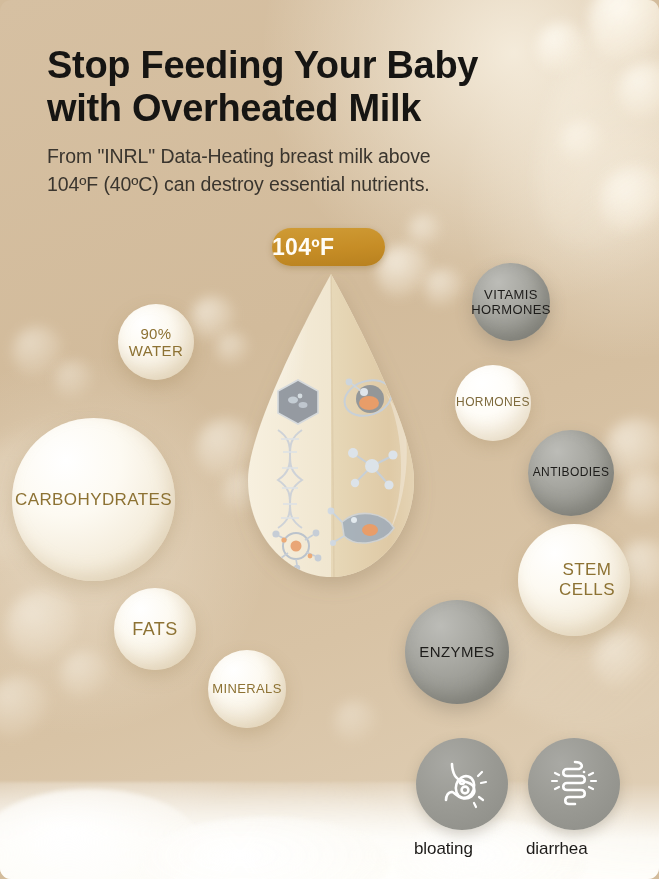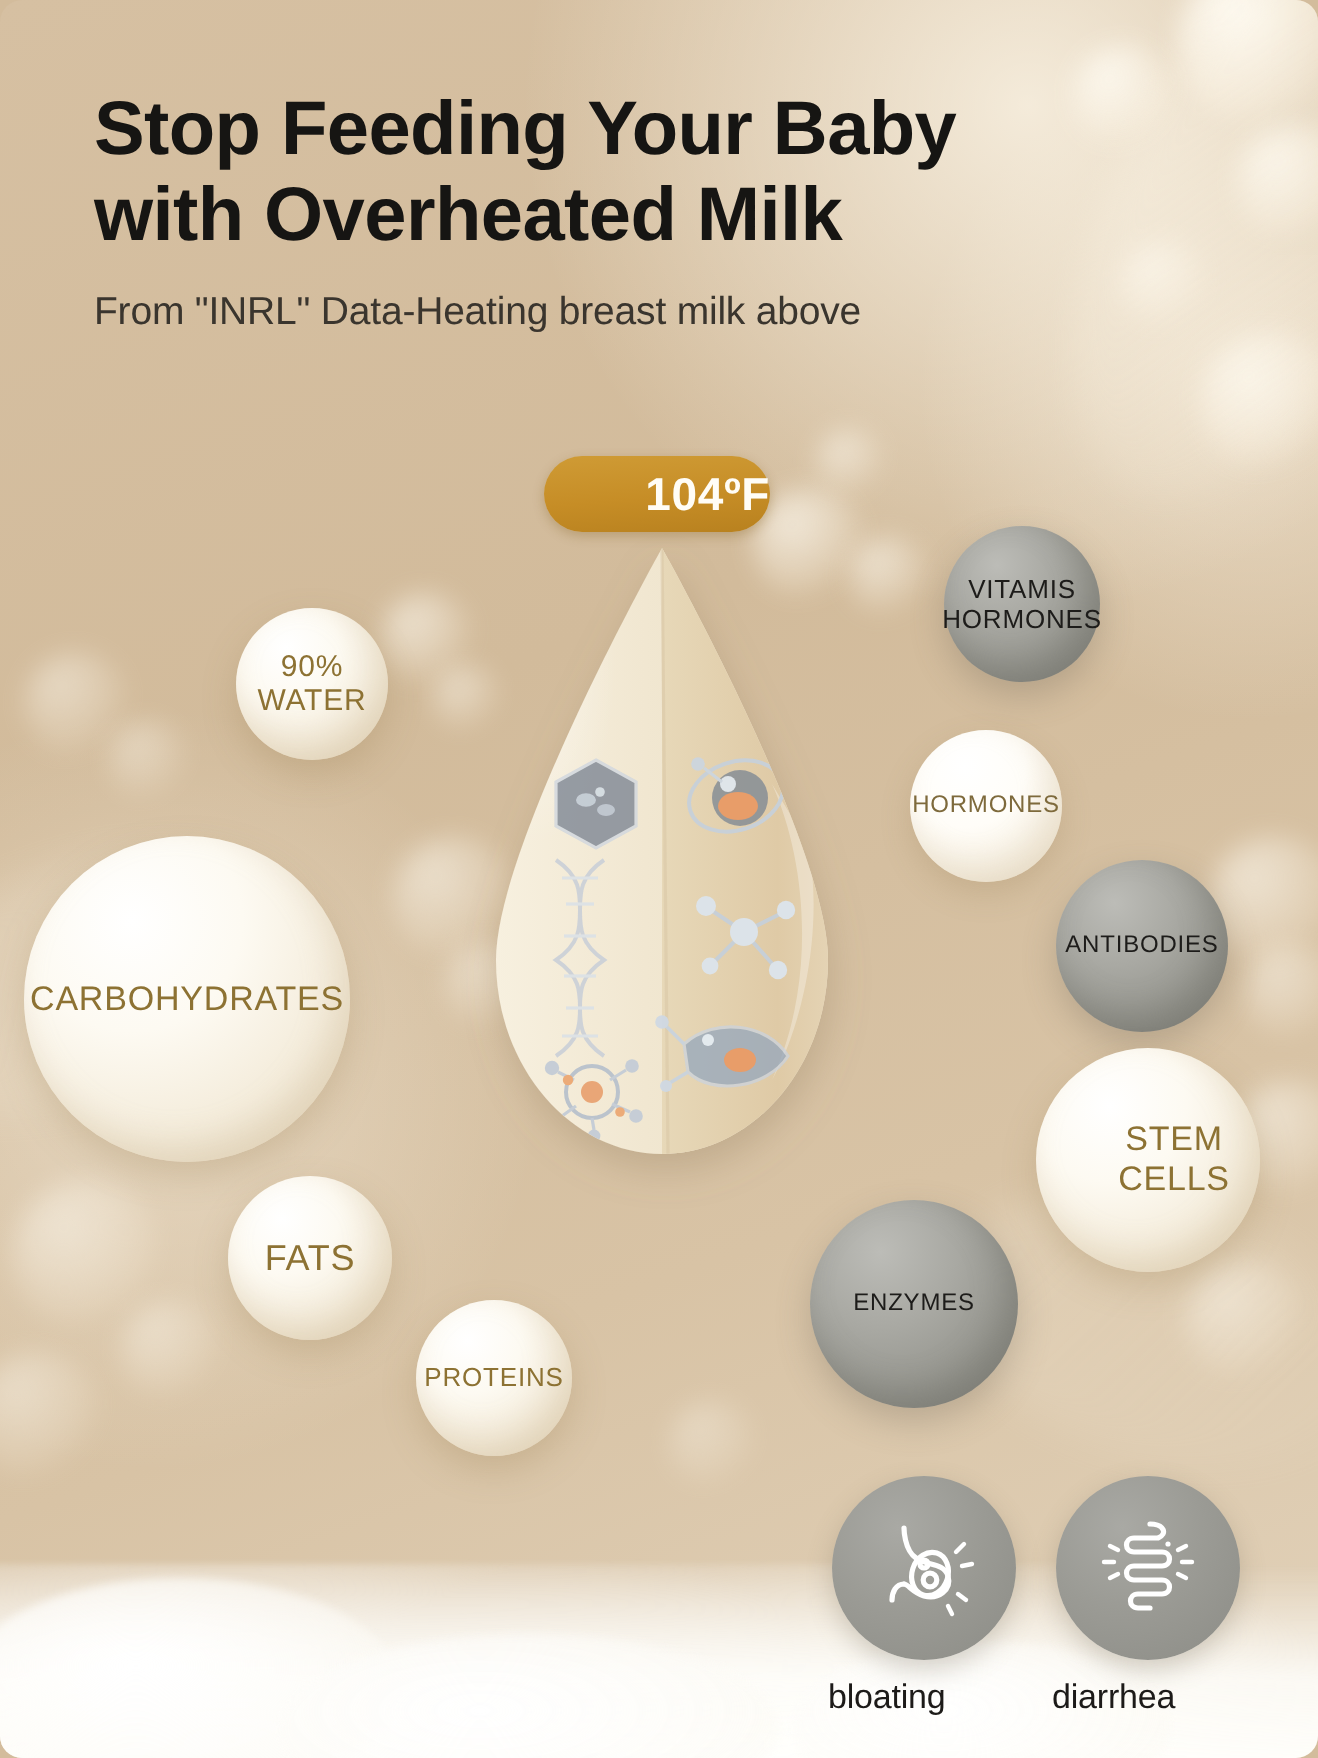--- a/index.html
+++ b/index.html
@@ -61,21 +61,21 @@
     color:#3a352e; font-weight:400; letter-spacing:-.1px;
   }
   p.subtitle span { display:block; }
 
   
   .temp-badge {
     position:absolute; left:272px; top:228px; z-index:9;
     width:113px; height:38px; border-radius:19px;
     background:linear-gradient(176deg,#cf9b35 0%, #c68d26 55%, #b8811f 100%);
     box-shadow:0 2px 6px rgba(120,82,14,.28);
-    display:flex; align-items:center; justify-content:flex-end;
+    display:flex; align-items:center; justify-content:flex-start;
     color:#fffdf6; font-size:23px; font-weight:bold; letter-spacing:.3px;
   }
 
   
   .droplet {
     position:absolute; left:236px; top:272px; z-index:5;
     width:190px; height:310px;
   }
   .droplet svg { width:100%; height:100%; overflow:visible; display:block; }
 
@@ -156,20 +156,21 @@
     <div class="strand" style="left:470px;top:600px;width:220px;height:130px;transform:rotate(16deg);opacity:.30;"></div>
   </div>
 
   <div class="head-wrap">
     <h1 class="title">
       <span>Stop Feeding Your Baby</span>
       <span>with Overheated Milk</span>
     </h1>
     <p class="subtitle">
       <span>From "INRL" Data-Heating breast milk above</span>
+      <span>104ºF (40ºC) can destroy essential nutrients.</span>
     </p>
   </div>
 
   <div class="temp-badge">
     <span>104ºF</span>
   </div>
 
   <div class="droplet">
     <svg viewBox="0 0 190 310" xmlns="http://www.w3.org/2000/svg">
       <defs>
@@ -340,21 +341,21 @@
           <span style="display: block;">CARBOHYDRATES</span>
         </div>
       </div>
       <div class="bubble cream" style="left: 114px; top: 588px; width: 82px; height: 82px; font-size: 18px;">
         <div>
           <span style="display: block;">FATS</span>
         </div>
       </div>
       <div class="bubble cream" style="left: 208px; top: 650px; width: 78px; height: 78px; font-size: 13px;">
         <div>
-          <span style="display: block;">PROTEINS</span>
+          <span style="display: block;">MINERALS</span>
         </div>
       </div>
       <div class="bubble gray" style="left: 472px; top: 263px; width: 78px; height: 78px; font-size: 13px;">
         <div>
           <span style="display: block;">VITAMIS</span>
           <span style="display: block;">HORMONES</span>
         </div>
       </div>
       <div class="bubble white-soft" style="left: 455px; top: 365px; width: 76px; height: 76px; font-size: 12px;">
         <div>
@@ -364,21 +365,21 @@
       <div class="bubble gray" style="left: 528px; top: 430px; width: 86px; height: 86px; font-size: 12px;">
         <div>
           <span style="display: block;">ANTIBODIES</span>
         </div>
       </div>
       <div class="bubble cream" style="left: 518px; top: 524px; width: 112px; height: 112px; font-size: 17px;">
         <div>
           <span style="display: block; padding-left: 26px;">STEM CELLS</span>
         </div>
       </div>
-      <div class="bubble gray" style="left: 405px; top: 600px; width: 104px; height: 104px; font-size: 12px;">
+      <div class="bubble gray" style="left: 405px; top: 600px; width: 104px; height: 104px; font-size: 15px;">
         <div>
           <span style="display: block;">ENZYMES</span>
         </div>
       </div>
     </div>
 
   <div class="symptom" style="left:414px;top:738px;">
     <div class="disc">
       <svg width="56" height="56" viewBox="0 0 56 56" fill="none" stroke="#ffffff" stroke-width="2.6" stroke-linecap="round" stroke-linejoin="round">
         <path d="M18 8 C18 8 18 19 24 23 C29 27 38 25 40 32 C42 39 35 44 28 42 C22 40 20 36 18 36"></path>

